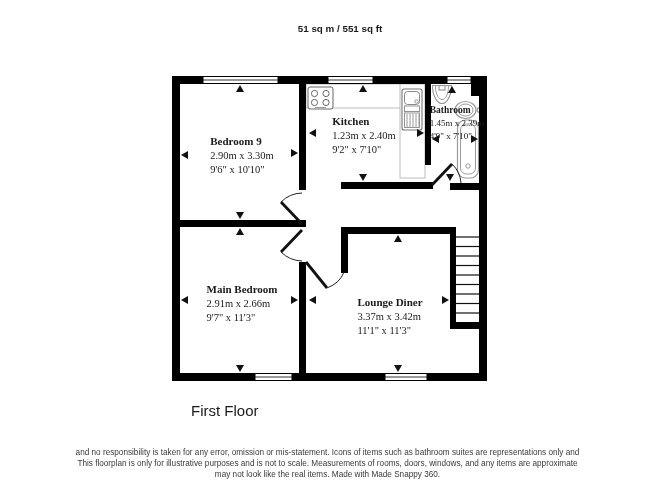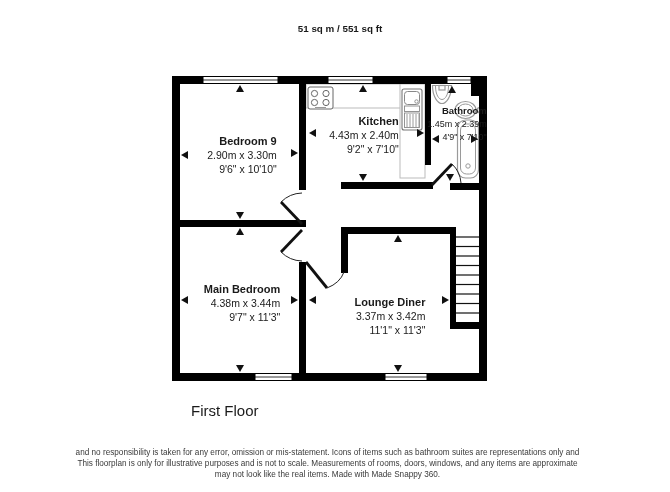--- a/index.html
+++ b/index.html
@@ -20,21 +20,21 @@
   .fx{fill:#ffffff;stroke:var(--fixture);stroke-width:1.2;}
   .fx2{fill:none;stroke:var(--fixture);stroke-width:1;}
   .cnt{fill:#ffffff;stroke:var(--counter);stroke-width:1;}
   .hob{fill:#ffffff;stroke:#666;stroke-width:1;}
   .leaf{stroke:#111;stroke-width:2.8;}
   .arc{fill:none;stroke:#222;stroke-width:1;}
   .tread{stroke:#111;stroke-width:1.2;}
   .arr{fill:#111;}
   .lbl{
     position:absolute;transform:translateX(-50%);
-    text-align:right;white-space:nowrap;line-height:14px;font-size:10.5px;
+    text-align:left;white-space:nowrap;line-height:14px;font-size:10.5px;font-family:Liberation Serif, serif;
   }
   .lbl b{font-size:11px;}
   .lbl.small{line-height:13px;font-size:9px;}
   .lbl.small b{font-size:9.5px;}
   .hdr{
     position:absolute;left:340px;top:22px;transform:translateX(-50%);
     text-align:center;font-weight:bold;font-size:9.8px;line-height:14px;white-space:nowrap;
   }
   .floor{position:absolute;left:174px;top:402px;font-size:15px;margin-left:17px;}
   .disc{
@@ -199,33 +199,33 @@
   </div>
 
   <div class="lbl" style="left:242px;top:134px;">
     <b>Bedroom 9</b><br>
     <span>2.90m x 3.30m</span><br>
     <span>9'6" x 10'10"</span>
   </div>
 
   <div class="lbl" style="left:364px;top:114px;">
     <b>Kitchen</b><br>
-    <span>4.43m x 2.40m</span><br>
+    <span>1.23m x 2.40m</span><br>
     <span>9'2" x 7'10"</span>
   </div>
 
   <div class="lbl small" style="left:457px;top:104px;">
     <b>Bathroom</b><br>
     <span>1.45m x 2.39m</span><br>
     <span>4'9" x 7'10"</span>
   </div>
 
   <div class="lbl" style="left:242px;top:282px;">
     <b>Main Bedroom</b><br>
-    <span>4.38m x 3.44m</span><br>
+    <span>2.91m x 2.66m</span><br>
     <span>9'7" x 11'3"</span>
   </div>
 
   <div class="lbl" style="left:390px;top:295px;">
     <b>Lounge Diner</b><br>
     <span>3.37m x 3.42m</span><br>
     <span>11'1" x 11'3"</span>
   </div>
 
   <div class="floor">First Floor</div>

